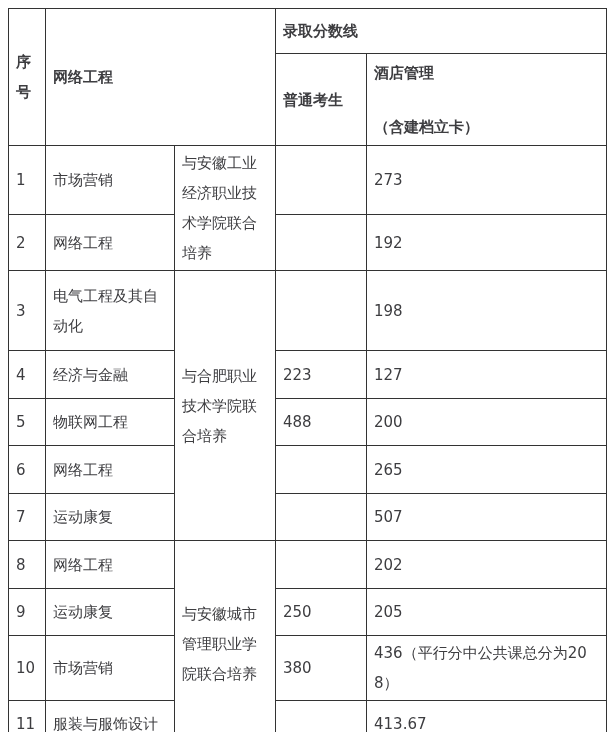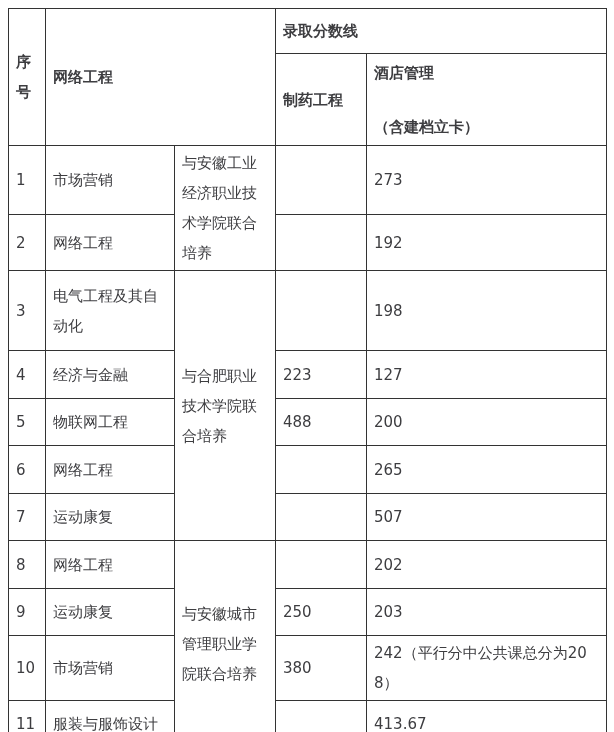--- a/index.html
+++ b/index.html
@@ -56,21 +56,21 @@
       <col style="width:91px">
       <col style="width:240px">
     </colgroup>
     <thead>
       <tr class="rh45">
         <th rowspan="2">序号</th>
         <th colspan="2" rowspan="2">网络工程</th>
         <th colspan="2">录取分数线</th>
       </tr>
       <tr class="rh92">
-        <th>制药工程</th>
+        <th>普通考生</th>
         <th>
           <div>酒店管理</div>
           <div class="gap-line">（含建档立卡）</div>
         </th>
       </tr>
     </thead>
     <tbody>
       <tr class="rh58">
         <td>1</td>
         <td>市场营销</td>
@@ -119,27 +119,27 @@
         <td>8</td>
         <td>网络工程</td>
         <td rowspan="4">与安徽城市管理职业学院联合培养</td>
         <td></td>
         <td>202</td>
       </tr>
       <tr class="rh47">
         <td>9</td>
         <td>运动康复</td>
         <td>250</td>
-        <td>203</td>
+        <td>205</td>
       </tr>
       <tr class="rh64">
         <td>10</td>
         <td>市场营销</td>
         <td>380</td>
-        <td>242（平行分中公共课总分为208）</td>
+        <td>436（平行分中公共课总分为208）</td>
       </tr>
       <tr class="rh47">
         <td>11</td>
         <td>服装与服饰设计</td>
         <td></td>
         <td>413.67</td>
       </tr>
     </tbody>
   </table>
 </div>

